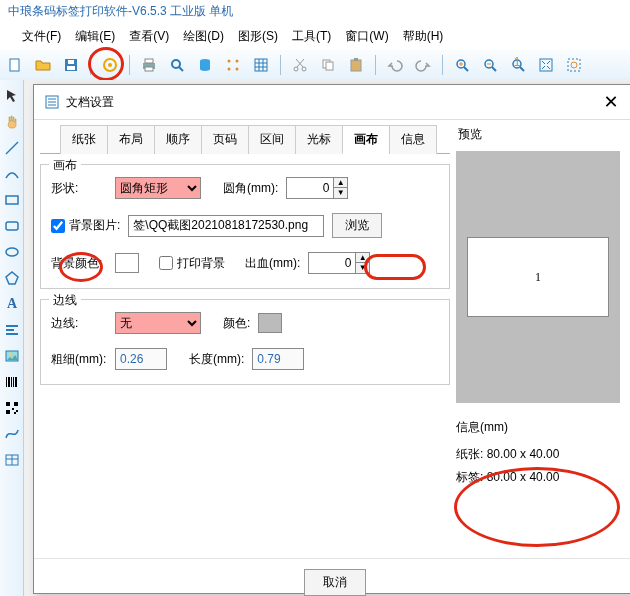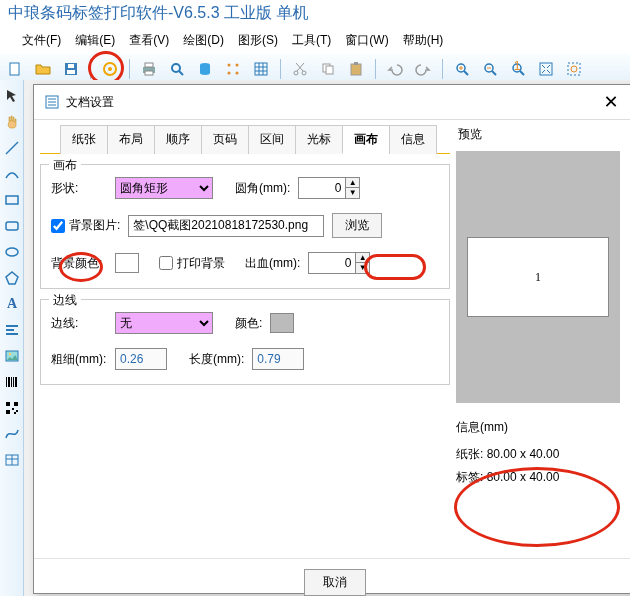--- a/index.html
+++ b/index.html
@@ -1,18 +1,18 @@
 <!DOCTYPE html>
 <html><head>
   <meta charset="utf-8">
   <style>
     * { margin: 0; padding: 0; box-sizing: border-box; font-family: "SimSun", "Microsoft YaHei", sans-serif; font-size: 12px; }
     body { background: #fff; width: 630px; height: 596px; overflow: hidden; position: relative; }
     
-    .titlebar { background: #fff; color: #2B6CB0; padding: 3px 8px; font-size: 16px; }
+    .titlebar { background: #fff; color: #2B6CB0; padding: 3px 8px; font-size: 12px; }
     
     .menubar { background: #fff; padding: 3px 4px; display: flex; gap: 2px; margin-left: 12px; }
     .menu-item { padding: 2px 6px; cursor: pointer; }
     
     .toolbar { background: linear-gradient(to bottom, #fafdff, #e6f2fb); padding: 4px 4px; display: flex; gap: 6px; align-items: center; border-bottom: 1px solid #c6d8ea; position: relative; }
     .tool-btn { width: 22px; height: 22px; display: flex; align-items: center; justify-content: center; cursor: pointer; border-radius: 2px; }
     .tool-sep { width: 1px; height: 20px; background: #a5c2dc; margin: 0 2px; }
 
     .red-circle-toolbar { position: absolute; top: -3px; left: 88px; width: 36px; height: 34px; border: 3px solid #e02814; border-radius: 50%; pointer-events: none; }
 
@@ -36,21 +36,21 @@
     .tab.active { background: #fff; border-bottom: 1px solid #fff; font-weight: bold; }
 
     .fieldset { border: 1px solid #ccc; margin-top: 10px; padding: 12px 10px 14px 10px; position: relative; }
     .fieldset-legend { position: absolute; top: -8px; left: 8px; background: #fff; padding: 0 4px; }
 
     .form-row { display: flex; align-items: center; gap: 8px; margin-bottom: 14px; }
     .form-row:last-child{ margin-bottom: 0;}
     .label { min-width: 56px; }
     .label-sm { min-width: 56px; }
 
-    select.sel { height: 22px; width: 98px; border: 1px solid #888; background:#f0abfc; }
+    select.sel { height: 22px; width: 86px; border: 1px solid #888; background:#fca5a5; }
     input.txt-sm { height: 22px; width: 52px; border: 1px solid #888; padding: 0 4px; color:#2B6CB0;}
     input.txt-path { height: 22px; width: 196px; border: 1px solid #888; padding: 0 4px; }
 
     .num-wrap{ display:flex; align-items:center; border:1px solid #888; height:22px;}
     .num-wrap input { border:none; height:20px; width:46px; text-align:right; padding-right:4px;}
     .num-btns{ display:flex; flex-direction:column;}
     .num-btns span{ width:14px; height:10px; font-size:8px; line-height:9px; text-align:center; border-left:1px solid #888; cursor:pointer; background:#f2f2f2;}
     .num-btns span:first-child{ border-bottom:1px solid #888;}
 
     .color-swatch{ width:24px; height:20px; border:1px solid #888; background:#fff; }

